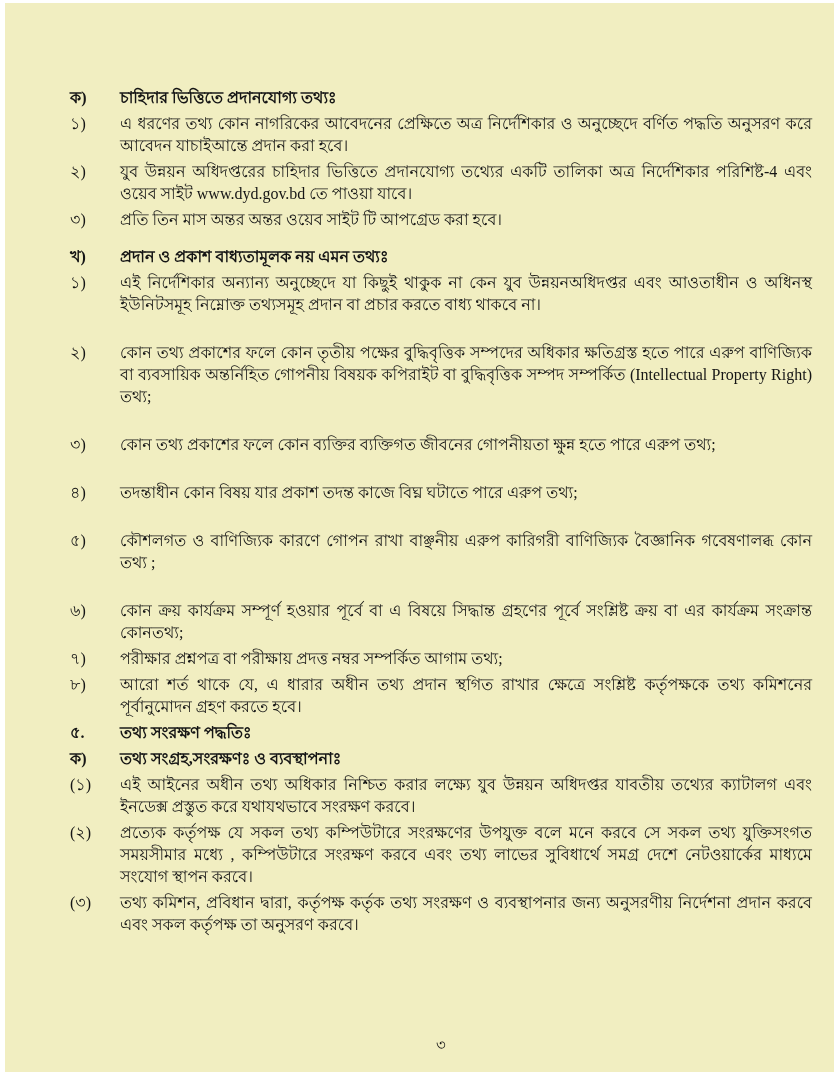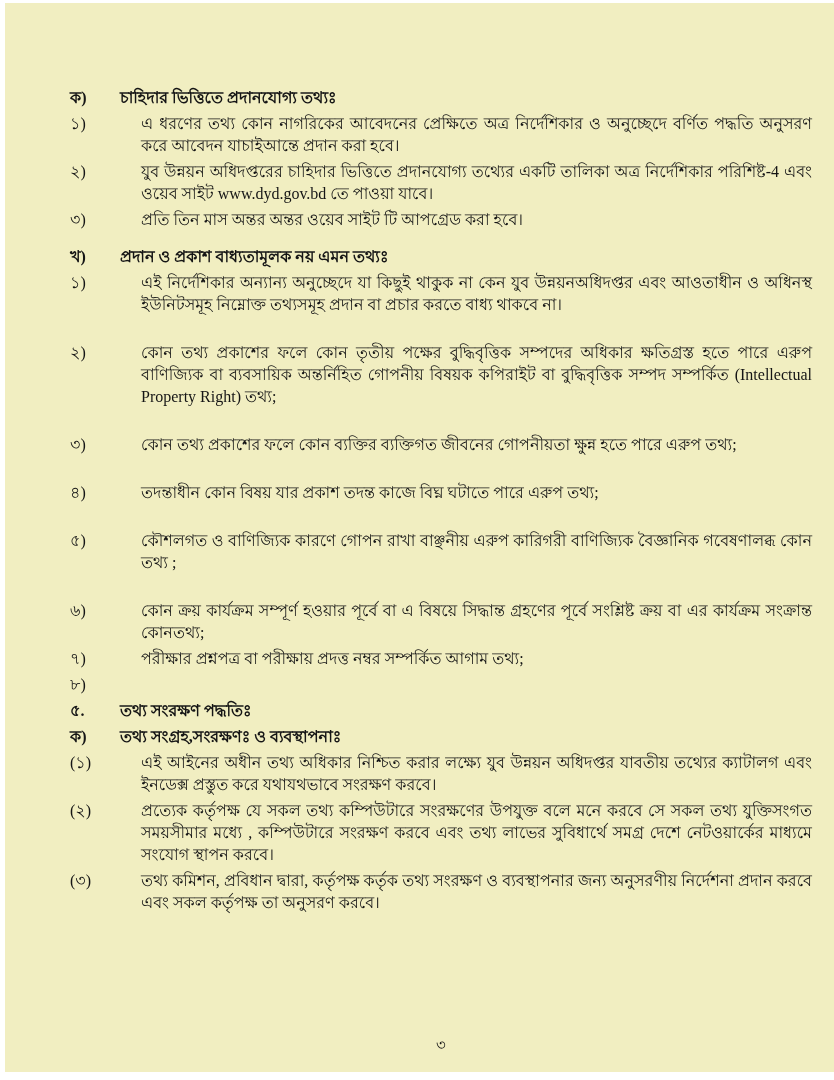--- a/index.html
+++ b/index.html
@@ -45,21 +45,21 @@
   }
   .row .body-col { flex: 1 1 auto; min-width: 0; }
   .heading-row .label,
   .heading-row .heading {
     font-weight: bold;
   }
   .para {
     margin: 0;
     text-align: justify;
   }
-  .para:last-child { text-align-last: left; margin-left: 21px; }
+  .para:last-child { text-align-last: left; }
   .page-number {
     position: absolute;
     left: 65px;
     width: 742px;
     top: 1030px;
     text-align: center;
     font-size: 15px;
     color: #151515;
   }
 </style>
@@ -135,20 +135,21 @@
         </div>
         <div class="row item-row">
           <span class="label">৭)</span>
           <div class="body-col">
             <p class="para">পরীক্ষার প্রশ্নপত্র বা পরীক্ষায় প্রদত্ত নম্বর সম্পর্কিত আগাম তথ্য;</p>
           </div>
         </div>
         <div class="row item-row">
           <span class="label">৮)</span>
           <div class="body-col">
+            <p class="para">আরো শর্ত থাকে যে, এ ধারার অধীন তথ্য প্রদান স্থগিত রাখার ক্ষেত্রে সংশ্লিষ্ট কর্তৃপক্ষকে তথ্য কমিশনের পূর্বানুমোদন গ্রহণ করতে হবে।</p>
           </div>
         </div>
       </section>
       <section class="doc-section">
         <div class="row heading-row">
           <span class="label">৫.</span>
           <span class="heading body-col">তথ্য সংরক্ষণ পদ্ধতিঃ</span>
         </div>
       </section>
       <section class="doc-section">

